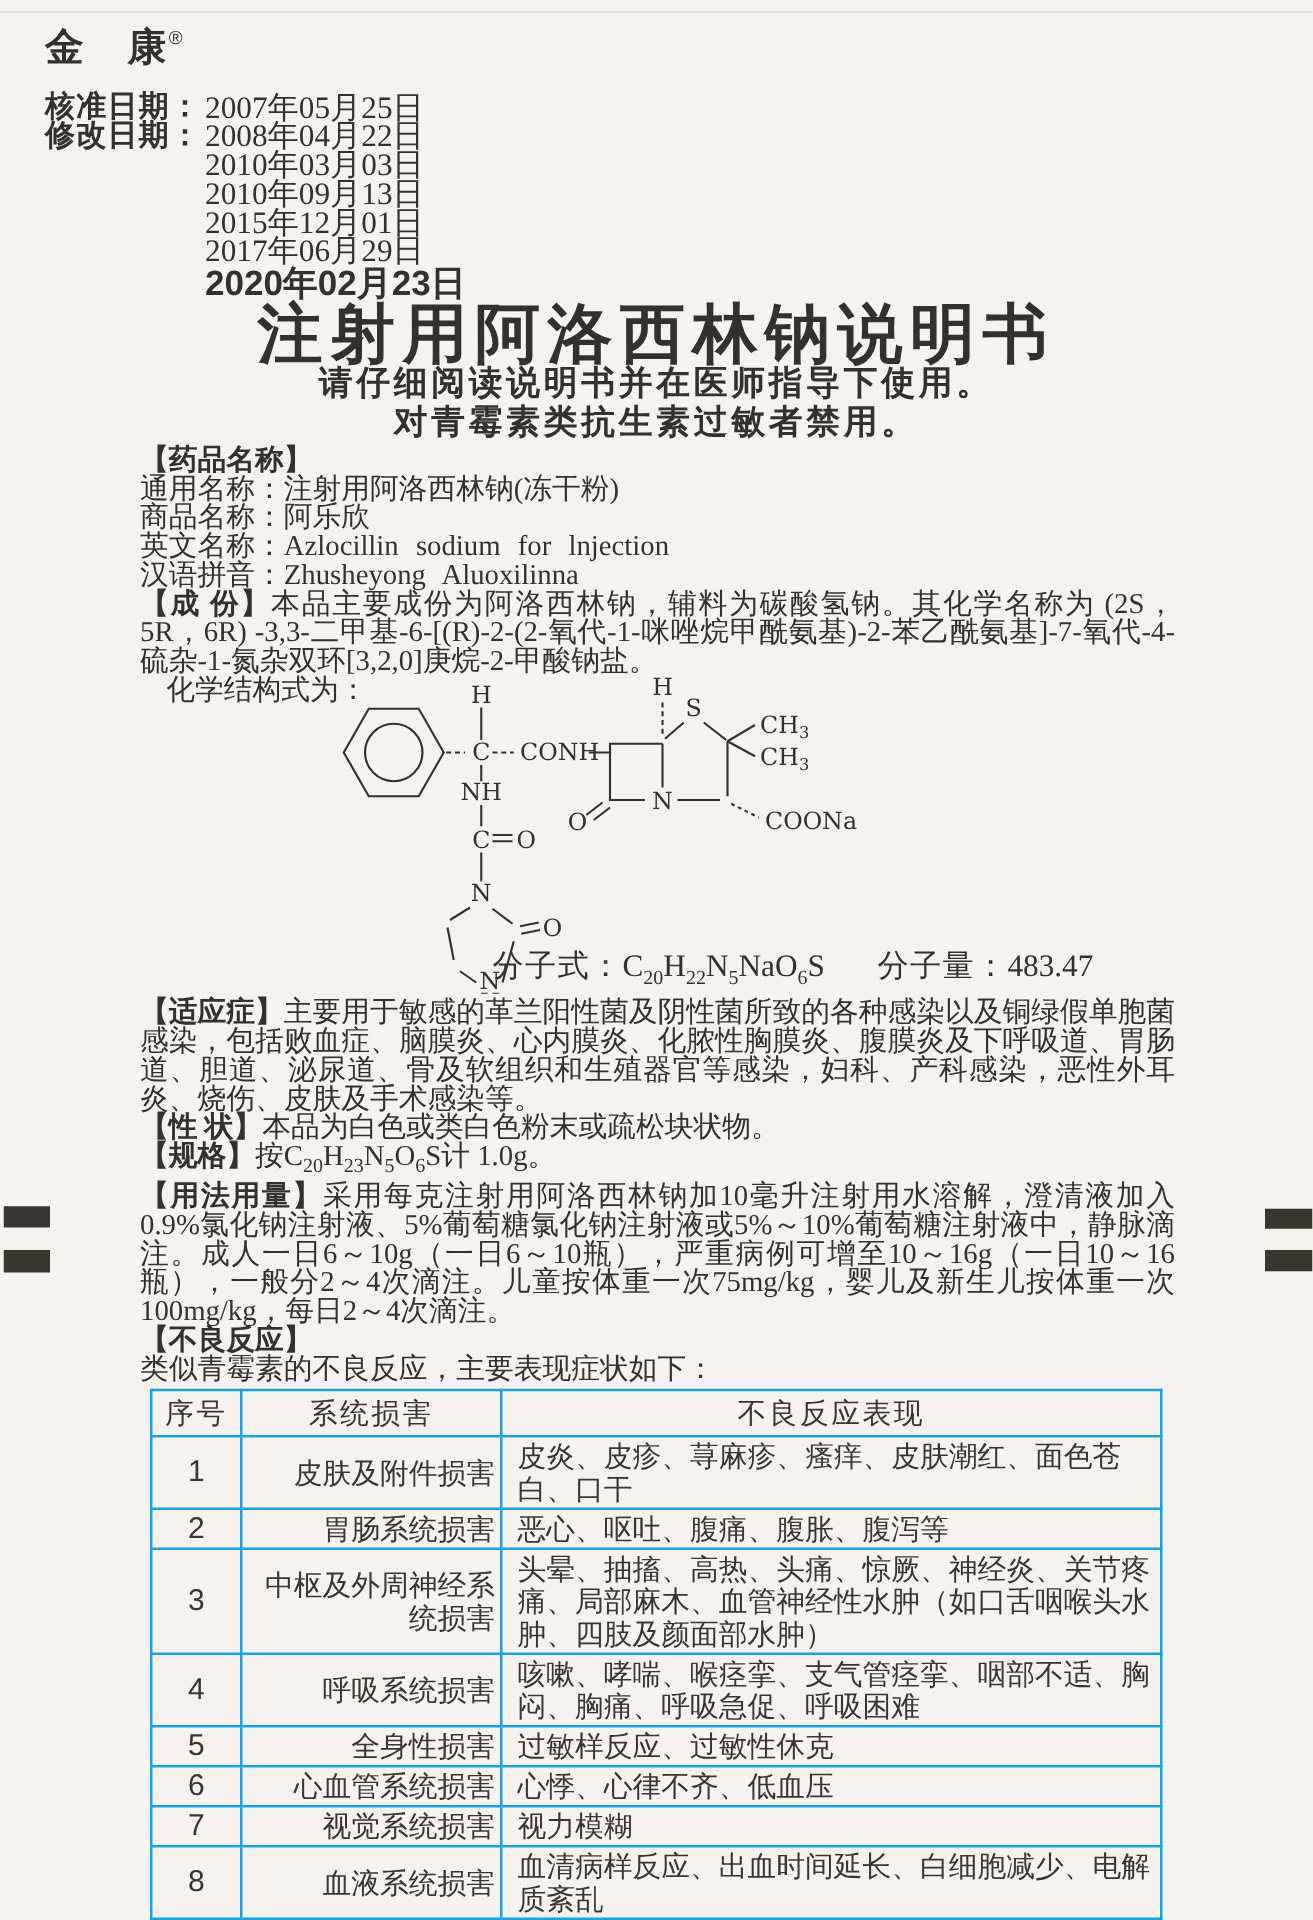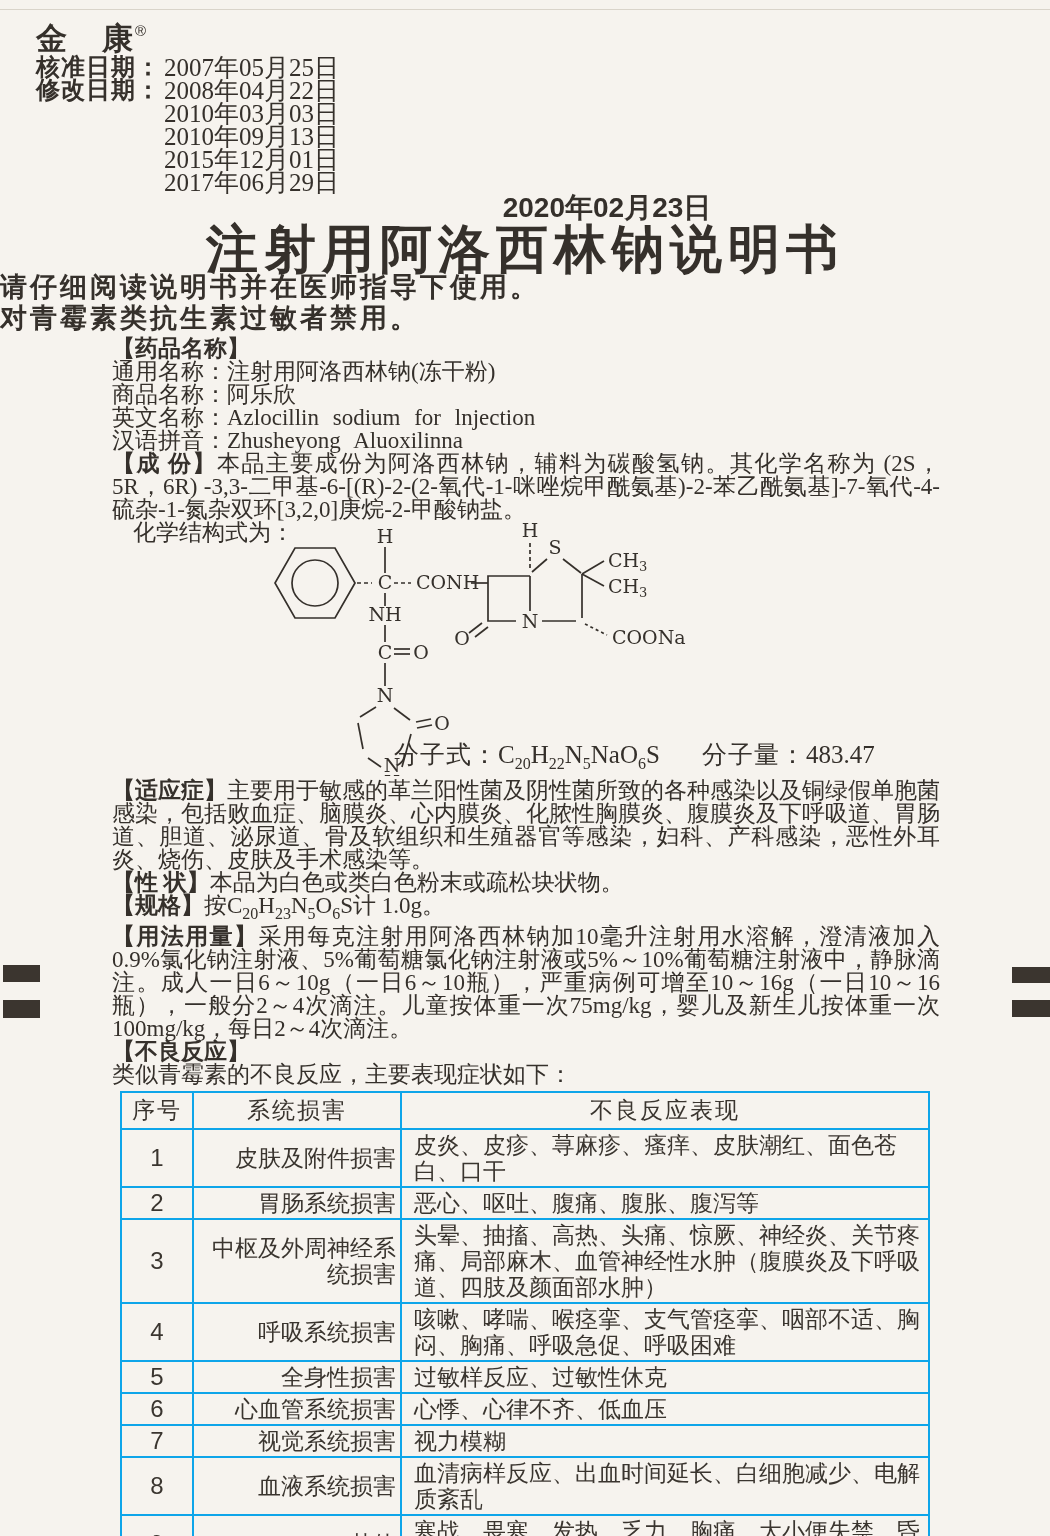--- a/index.html
+++ b/index.html
@@ -9,31 +9,31 @@
     font-family:"Liberation Serif","DejaVu Serif",serif;
   }
   .page { position:relative; width:1050px; height:1076px; }
   .scan-line { position:absolute; top:9px; left:0; width:100%; height:1px; background:#d9d4ca; }
 
   
   .masthead { padding:16px 0 0 36px; }
   .brand { font-family:"Liberation Sans","DejaVu Sans",sans-serif; font-weight:bold;
            font-size:31px; line-height:34px; letter-spacing:2px; }
   .brand sup { font-size:15px; font-weight:normal; position:relative; top:-2px; }
-  .dates { display:grid; grid-template-columns:128px auto; margin-top:0; }
+  .dates { display:grid; grid-template-columns:128px auto; margin-top:20px; }
   .dlabel { font-size:24px; line-height:23px; font-weight:600; letter-spacing:1px; }
   .dval   { font-size:25px; line-height:23px; }
   .date-last { font-family:"Liberation Sans","DejaVu Sans",sans-serif;
-               font-size:28px; line-height:28px; font-weight:600;text-align:center; }
+               font-size:28px; line-height:28px; font-weight:600; }
 
   
   .doc-title { text-align:center; margin-top:4px;
     font-family:"Liberation Sans","DejaVu Sans",sans-serif;
     font-weight:bold; font-size:52px; line-height:46px; letter-spacing:6px; }
-  .doc-note { 
+  .doc-note { text-align:center;
     font-family:"Liberation Sans","DejaVu Sans",sans-serif;
     font-weight:600; font-size:27px; line-height:31px; letter-spacing:3px; }
 
   
   .main { margin:3px 110px 0 112px; font-size:23px; line-height:23px; }
   .para { margin:0; text-align:justify; }
   .line { margin:0; }
   .hdr { font-weight:600; }
   .val-en { word-spacing:8px; }
 
@@ -199,21 +199,21 @@
             <td class="c2">皮炎、皮疹、荨麻疹、瘙痒、皮肤潮红、面色苍白、口干</td>
           </tr>
           <tr>
             <td class="c0">2</td>
             <td class="c1">胃肠系统损害</td>
             <td class="c2">恶心、呕吐、腹痛、腹胀、腹泻等</td>
           </tr>
           <tr>
             <td class="c0">3</td>
             <td class="c1">中枢及外周神经系统损害</td>
-            <td class="c2">头晕、抽搐、高热、头痛、惊厥、神经炎、关节疼痛、局部麻木、血管神经性水肿（腹膜炎及下呼吸道、四肢及颜面部水肿）</td>
+            <td class="c2">头晕、抽搐、高热、头痛、惊厥、神经炎、关节疼痛、局部麻木、血管神经性水肿（如口舌咽喉头水肿、四肢及颜面部水肿）</td>
           </tr>
           <tr>
             <td class="c0">4</td>
             <td class="c1">呼吸系统损害</td>
             <td class="c2">咳嗽、哮喘、喉痉挛、支气管痉挛、咽部不适、胸闷、胸痛、呼吸急促、呼吸困难</td>
           </tr>
           <tr>
             <td class="c0">5</td>
             <td class="c1">全身性损害</td>
             <td class="c2">过敏样反应、过敏性休克</td>

